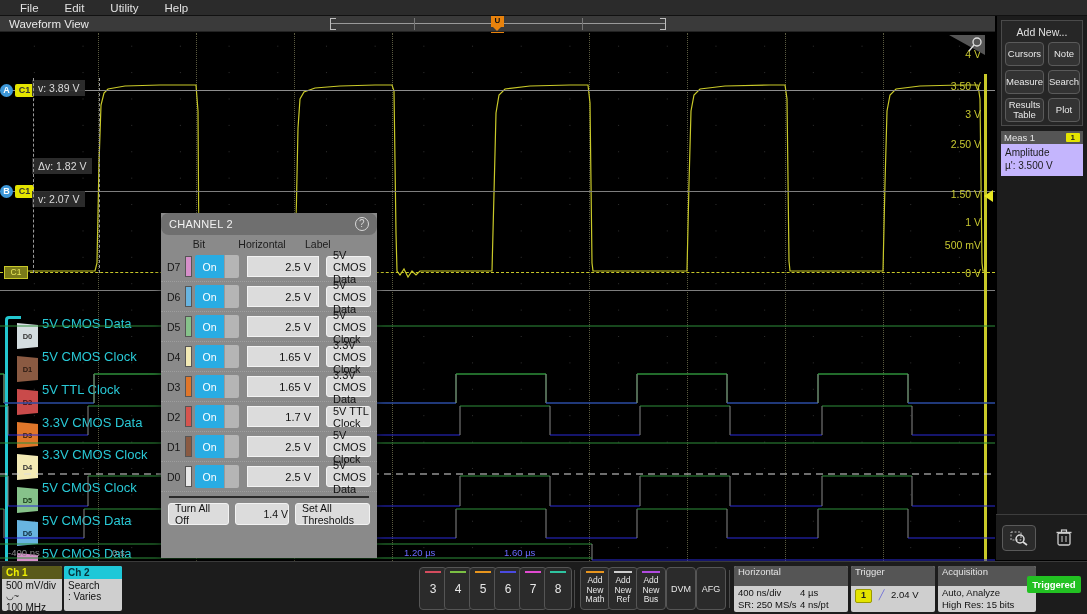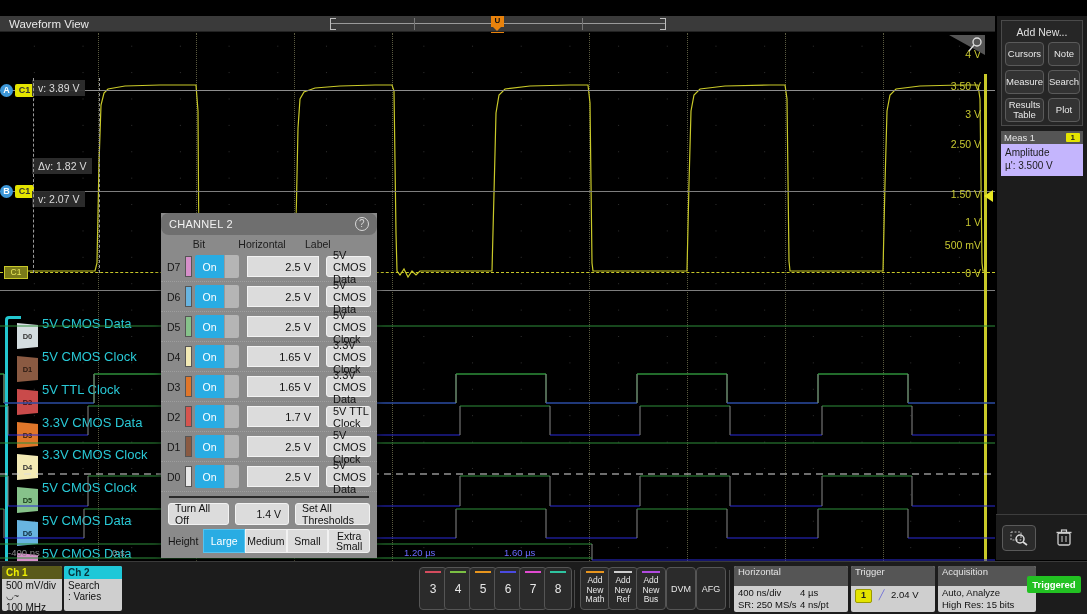--- a/index.html
+++ b/index.html
@@ -198,21 +198,21 @@
   .dlg-sep { height:2px; background:#2b2b2b; margin:4px 8px 0; }
   .dlg-bot {
     display:flex; align-items:center; height:28px; padding:4px 7px 0; gap:6px;
   }
   .btn-grey {
     background:#dcdcdc; border:1px solid #f2f2f2; border-radius:3px;
     height:22px; display:flex; align-items:center; justify-content:center;
     font-size:10.5px; color:#111; padding:0 6px;
   }
   .btn-turnoff { width:61px; }
-  .btn-14 { width:54px; justify-content:flex-end; padding-right:7px; }
+  .btn-14 { width:54px; justify-content:flex-end; padding-right:0; }
   .btn-setall { flex:1; }
   .dlg-height {
     display:flex; align-items:center; height:28px; padding:2px 7px 0; gap:0;
   }
   .hlabel { font-size:10.5px; color:#141414; margin-right:5px; }
   .seg {
     height:24px; background:#dcdcdc; border:1px solid #f2f2f2;
     display:flex; align-items:center; justify-content:center;
     font-size:10.5px; color:#111; flex:1; text-align:center; line-height:10px;
   }
@@ -309,20 +309,26 @@
   .chip1 {
     display:inline-block; background:#e4e400; color:#222; font-weight:bold;
     font-size:9px; padding:0 5px; border-radius:2px; border:1px solid #9a9a00;
   }
 </style>
 </head>
 <body>
 
 <div class="app">
 
+  <div class="menubar">
+    <div class="mi">File</div>
+    <div class="mi">Edit</div>
+    <div class="mi">Utility</div>
+    <div class="mi">Help</div>
+  </div>
 
   <div class="wvtitle">Waveform View</div>
 
   <div class="overview">
     <div class="ovline"></div>
     <div class="ovcapL"></div>
     <div class="ovcapR"></div>
     <div class="ovtick" style="left:84px"></div>
     <div class="ovtick" style="left:252px"></div>
   </div>
@@ -629,27 +635,20 @@
     </div>
 
     <div class="dlg-sep"></div>
 
     <div class="dlg-bot">
       <span class="btn-grey btn-turnoff">Turn All Off</span>
       <span class="btn-grey btn-14">1.4 V</span>
       <span class="btn-grey btn-setall">Set All Thresholds</span>
     </div>
 
-    <div class="dlg-height">
-      <span class="hlabel">Height</span>
-      <span class="seg sel">Large</span>
-      <span class="seg">Medium</span>
-      <span class="seg">Small</span>
-      <span class="seg">Extra Small</span>
-    </div>
   </div>
 
   <div class="sidebar">
     <div class="addnew-box">
       <div class="addnew-title">Add New...</div>
       <div class="addnew-grid">
         <div class="sbtn">Cursors</div>
         <div class="sbtn">Note</div>
         <div class="sbtn">Measure</div>
         <div class="sbtn">Search</div>

